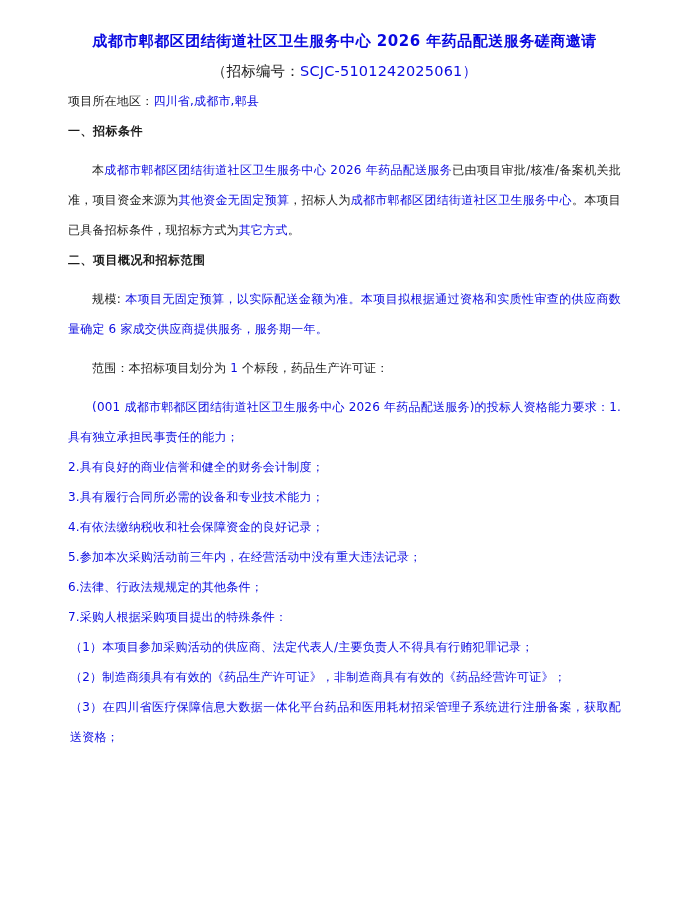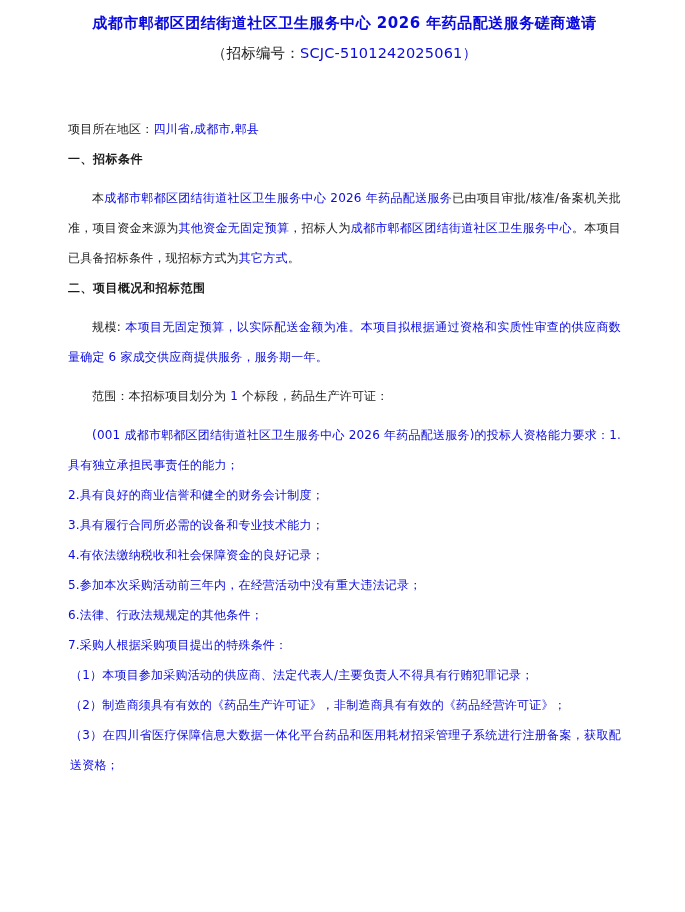--- a/index.html
+++ b/index.html
@@ -9,41 +9,40 @@
   }
   .page {
     position: relative;
     width: 685px;
     height: 912px;
     background: #ffffff;
     overflow: hidden;
     font-family: "DejaVu Sans", "Liberation Sans", sans-serif;
   }
   #doc {
-    padding: 8px 64px 0 68px;
+    padding: 26px 64px 0 68px;
   }
   .block {
     font-size: 12px;
     line-height: 30px;
     color: #1c1c1c;
     text-align: justify;
     letter-spacing: 0.2px;
   }
   .block.title {
     text-align: center;
     font-weight: bold;
     font-size: 15px;
     line-height: 30px;
     letter-spacing: 0.5px;
   }
   .block.subtitle {
     text-align: center;
     font-size: 14.5px;
     line-height: 30px;
-    margin-bottom: 46px;
   }
   .block.heading {
     font-weight: bold;
     font-size: 12px;
     letter-spacing: 0.5px;
   }
   .block.para-indent {
     text-indent: 2em;
     margin-top: 9px;
   }

